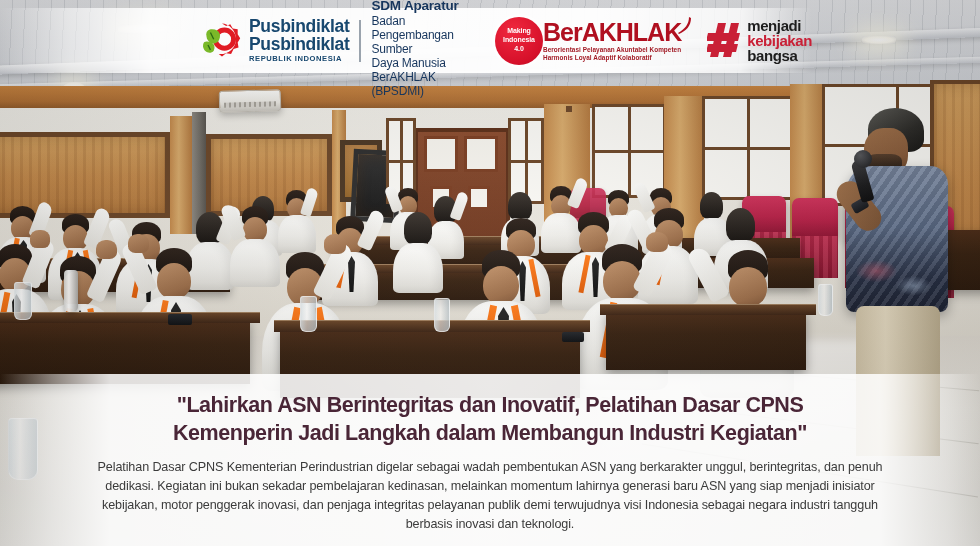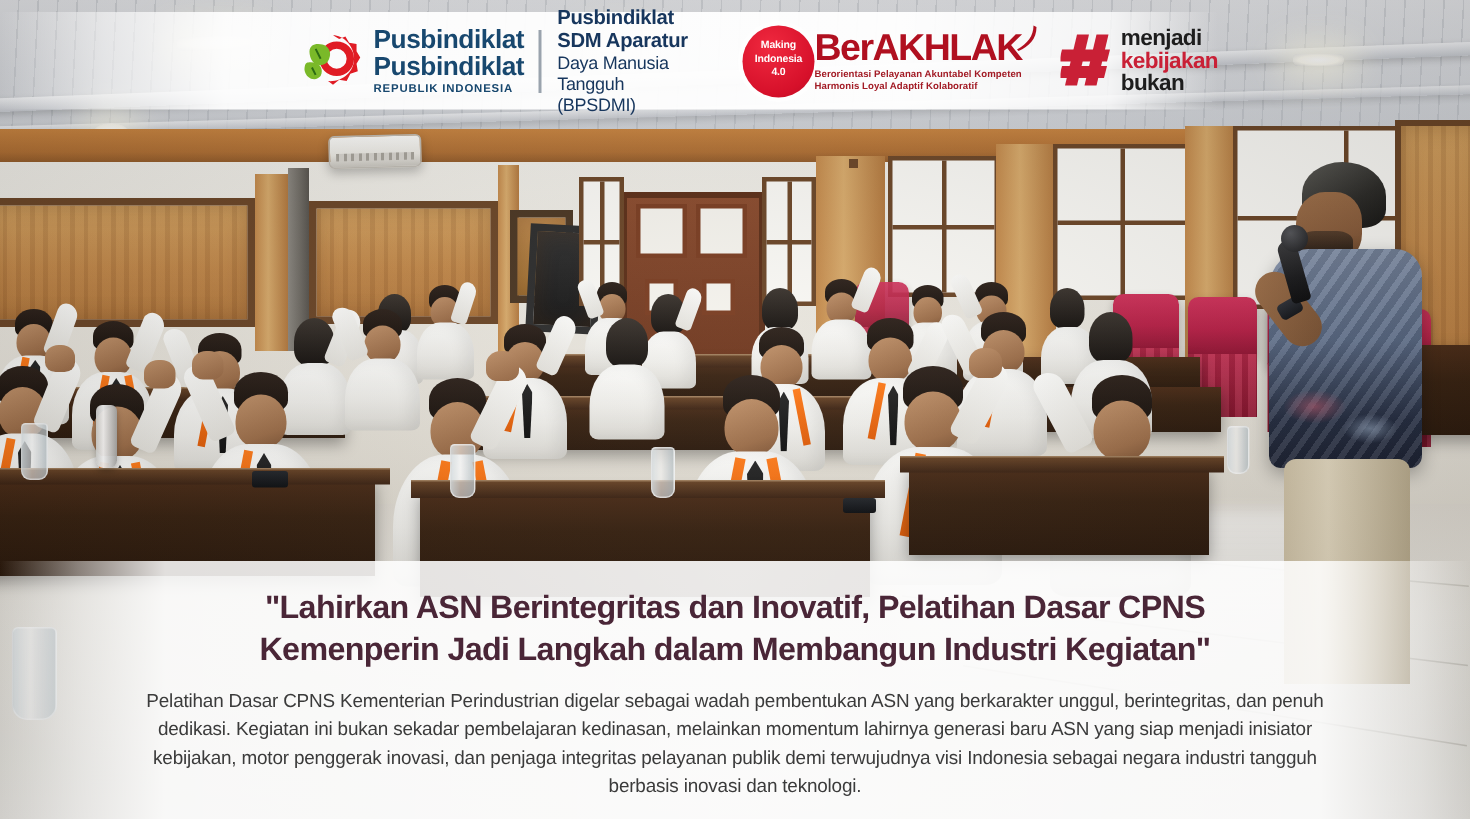--- a/index.html
+++ b/index.html
@@ -619,21 +619,22 @@
         <div class="l1">Pusbindiklat</div>
         <div class="l2">Pusbindiklat</div>
         <div class="l3">REPUBLIK INDONESIA</div>
       </div>
     </div>
 
     <div class="divider-v"></div>
 
     <div class="pus-text">
       <div class="p1">Pusbindiklat SDM Aparatur</div>
-      <div class="p3">Daya Manusia Tangguh (BPSDMI)</div>
+      <div class="p2">Badan Pengembangan Sumber</div>
+      <div class="p3">Daya Manusia BerAKHLAK (BPSDMI)</div>
     </div>
 
     <div class="making-badge">
       <span>Making</span>
       <span>Indonesia</span>
       <span>4.0</span>
     </div>
 
     <div class="berakhlak">
       <div class="ba-main">BerAKHLAK</div>
@@ -651,21 +652,21 @@
         <g fill="#c92036">
           <path d="M11 1 L19 1 L11 35 L3 35 Z"></path>
           <path d="M24 1 L32 1 L24 35 L16 35 Z"></path>
           <path d="M1 11 L33 11 L31 19 L-1 19 Z"></path>
           <path d="M1 22 L31 22 L29 30 L-1 30 Z"></path>
         </g>
       </svg>
       <div class="bangga-words">
         <div class="w1">menjadi</div>
         <div class="w2">kebijakan</div>
-        <div class="w3">bukan</div>
+        <div class="w3">bangsa</div>
       </div>
     </div>
   </div>
 
   <div class="caption">
     <div class="headline">
       <span>"Lahirkan ASN Berintegritas dan Inovatif, Pelatihan Dasar CPNS</span>
       <span class="hl2">Kemenperin Jadi Langkah dalam Membangun Industri Kegiatan"</span>
     </div>
     <p class="body-copy">Pelatihan Dasar CPNS Kementerian Perindustrian digelar sebagai wadah pembentukan ASN yang berkarakter unggul, berintegritas, dan penuh dedikasi. Kegiatan ini bukan sekadar pembelajaran kedinasan, melainkan momentum lahirnya generasi baru ASN yang siap menjadi inisiator kebijakan, motor penggerak inovasi, dan penjaga integritas pelayanan publik demi terwujudnya visi Indonesia sebagai negara industri tangguh berbasis inovasi dan teknologi.</p>

